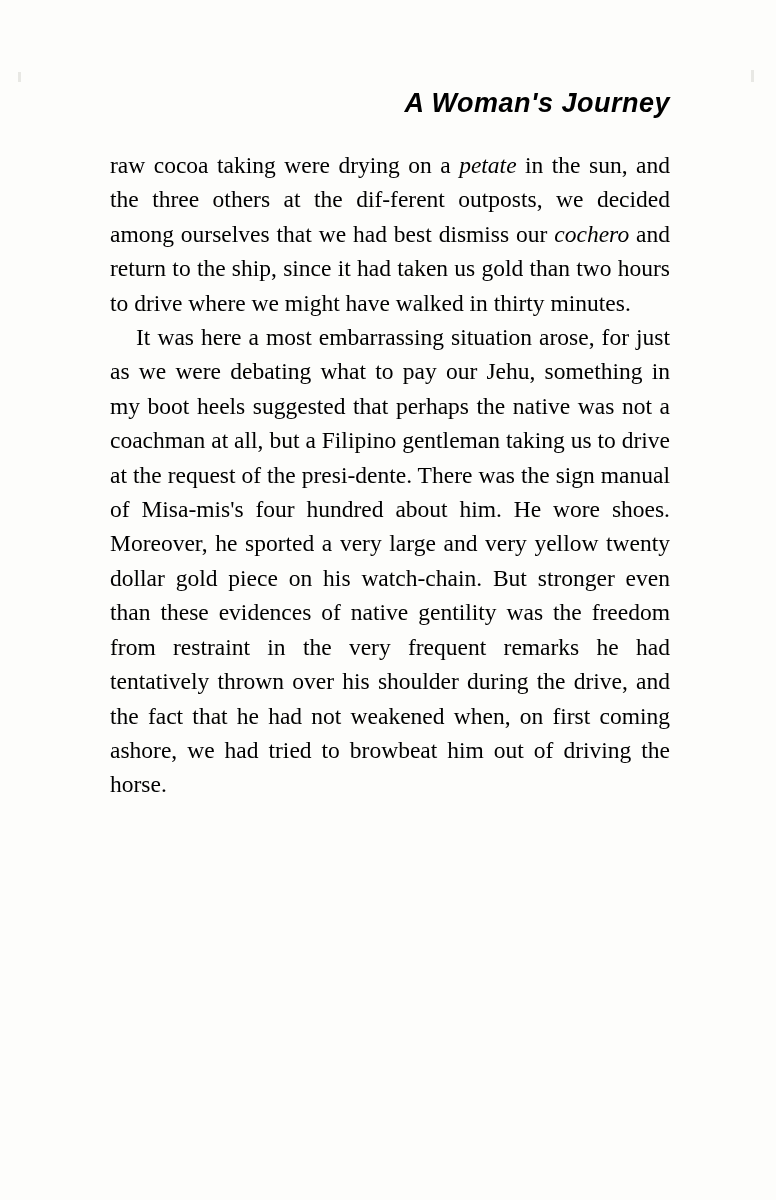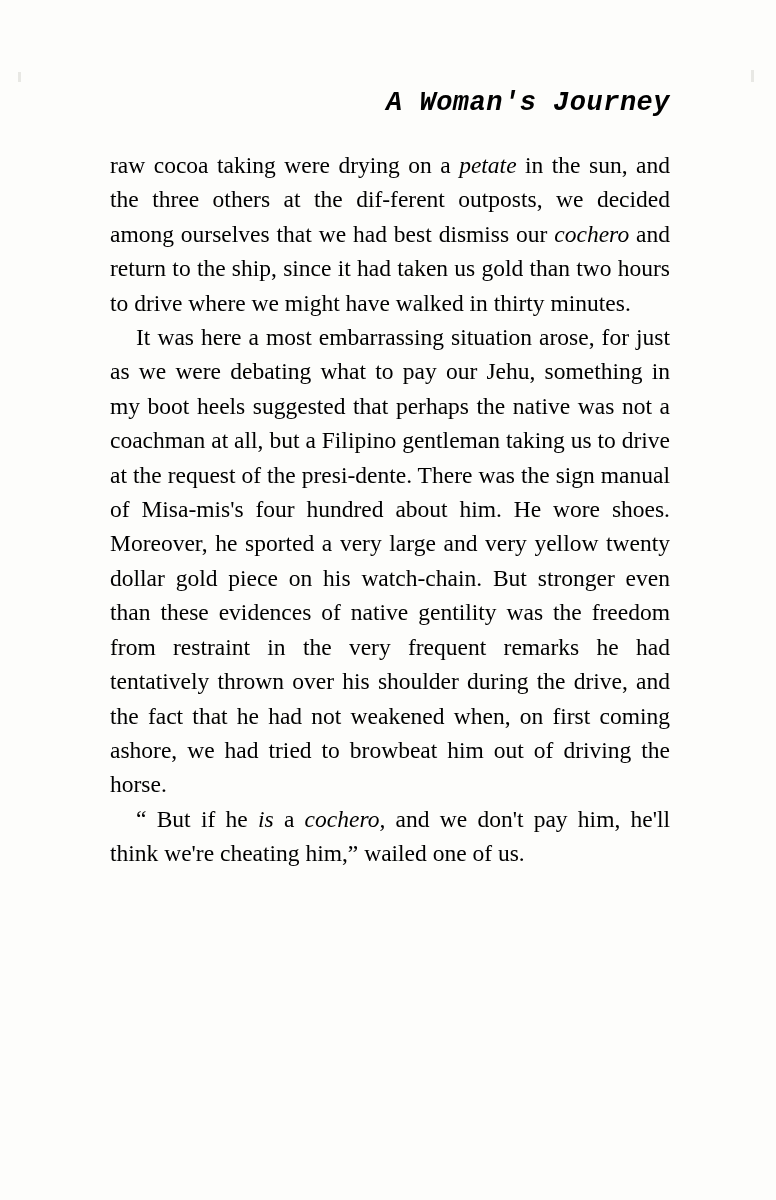--- a/index.html
+++ b/index.html
@@ -19,21 +19,21 @@
     position: absolute;
     top: 0; left: 0;
     width: 776px;
     height: 1200px;
     background: #fdfdfb;
   }
   .running-head {
     position: absolute;
     top: 88px;
     right: 106px;
-    font-family: Liberation Mono, monospace;
+    font-family: Liberation Sans, sans-serif;
     font-style: italic;
     font-weight: bold;
     font-size: 27px;
     letter-spacing: 0.5px;
     white-space: nowrap;
   }
   .body-block {
     position: absolute;
     top: 148px;
     left: 110px;
@@ -75,17 +75,16 @@
 <div class="page">
 
   <div class="edge-mark tl"></div>
   <div class="edge-mark tr"></div>
 
   <div class="running-head">A Woman's Journey</div>
 
   <div class="body-block" id="body-block">
       <p class="para"><span>raw cocoa taking were drying on a </span><i>petate</i><span> in the sun, and the three others at the dif-ferent outposts, we decided among ourselves that we had best dismiss our </span><i>cochero</i><span> and return to the ship, since it had taken us gold than two hours to drive where we might have walked in thirty minutes.</span></p>
       <p class="para indent"><span>It was here a most embarrassing situation arose, for just as we were debating what to pay our Jehu, something in my boot heels suggested that perhaps the native was not a coachman at all, but a Filipino gentleman taking us to drive at the request of the presi-dente.  There was the sign manual of Misa-mis's four hundred about him.  He wore shoes.  Moreover, he sported a very large and very yellow twenty dollar gold piece on his watch-chain.  But stronger even than these evidences of native gentility was the freedom from restraint in the very frequent remarks he had tentatively thrown over his shoulder during the drive, and the fact that he had not weakened when, on first coming ashore, we had tried to browbeat him out of driving the horse.</span></p>
-      <p class="para indent"><span>“ But if he </span><i>is</i><span> a </span><i>cochero,</i><span> and we don't pay him, he'll think we're cheating him,” wailed one of us.</span></p>
     </div>
 
 
 </div>
 
 </body></html>

